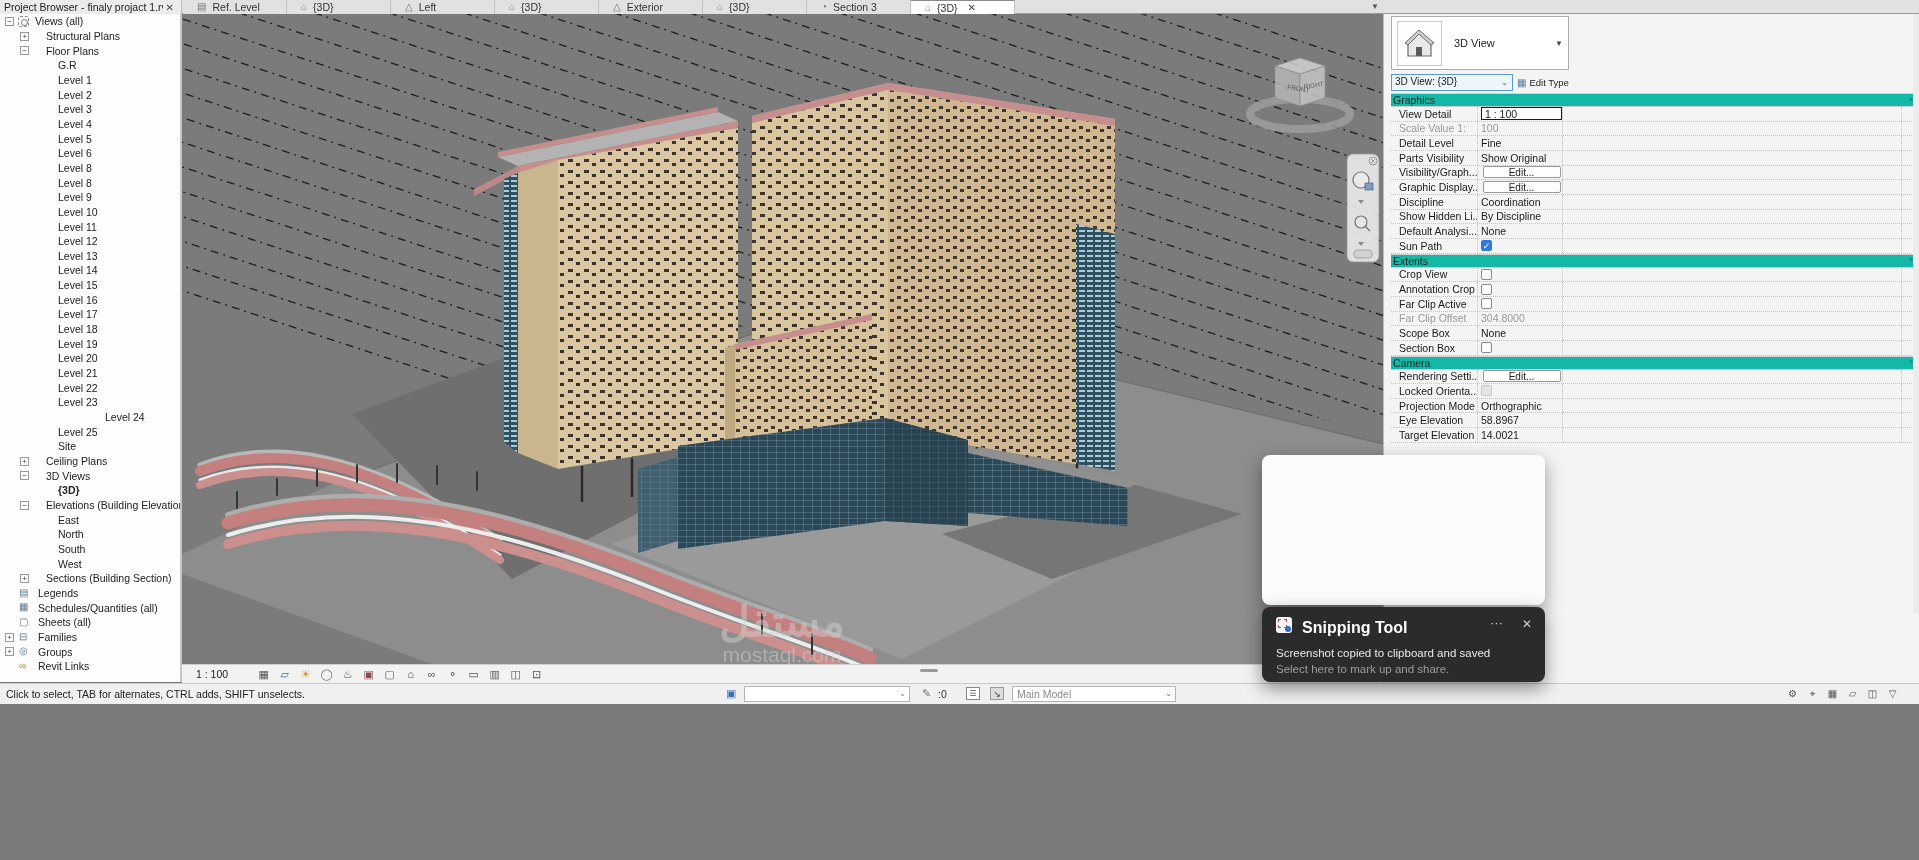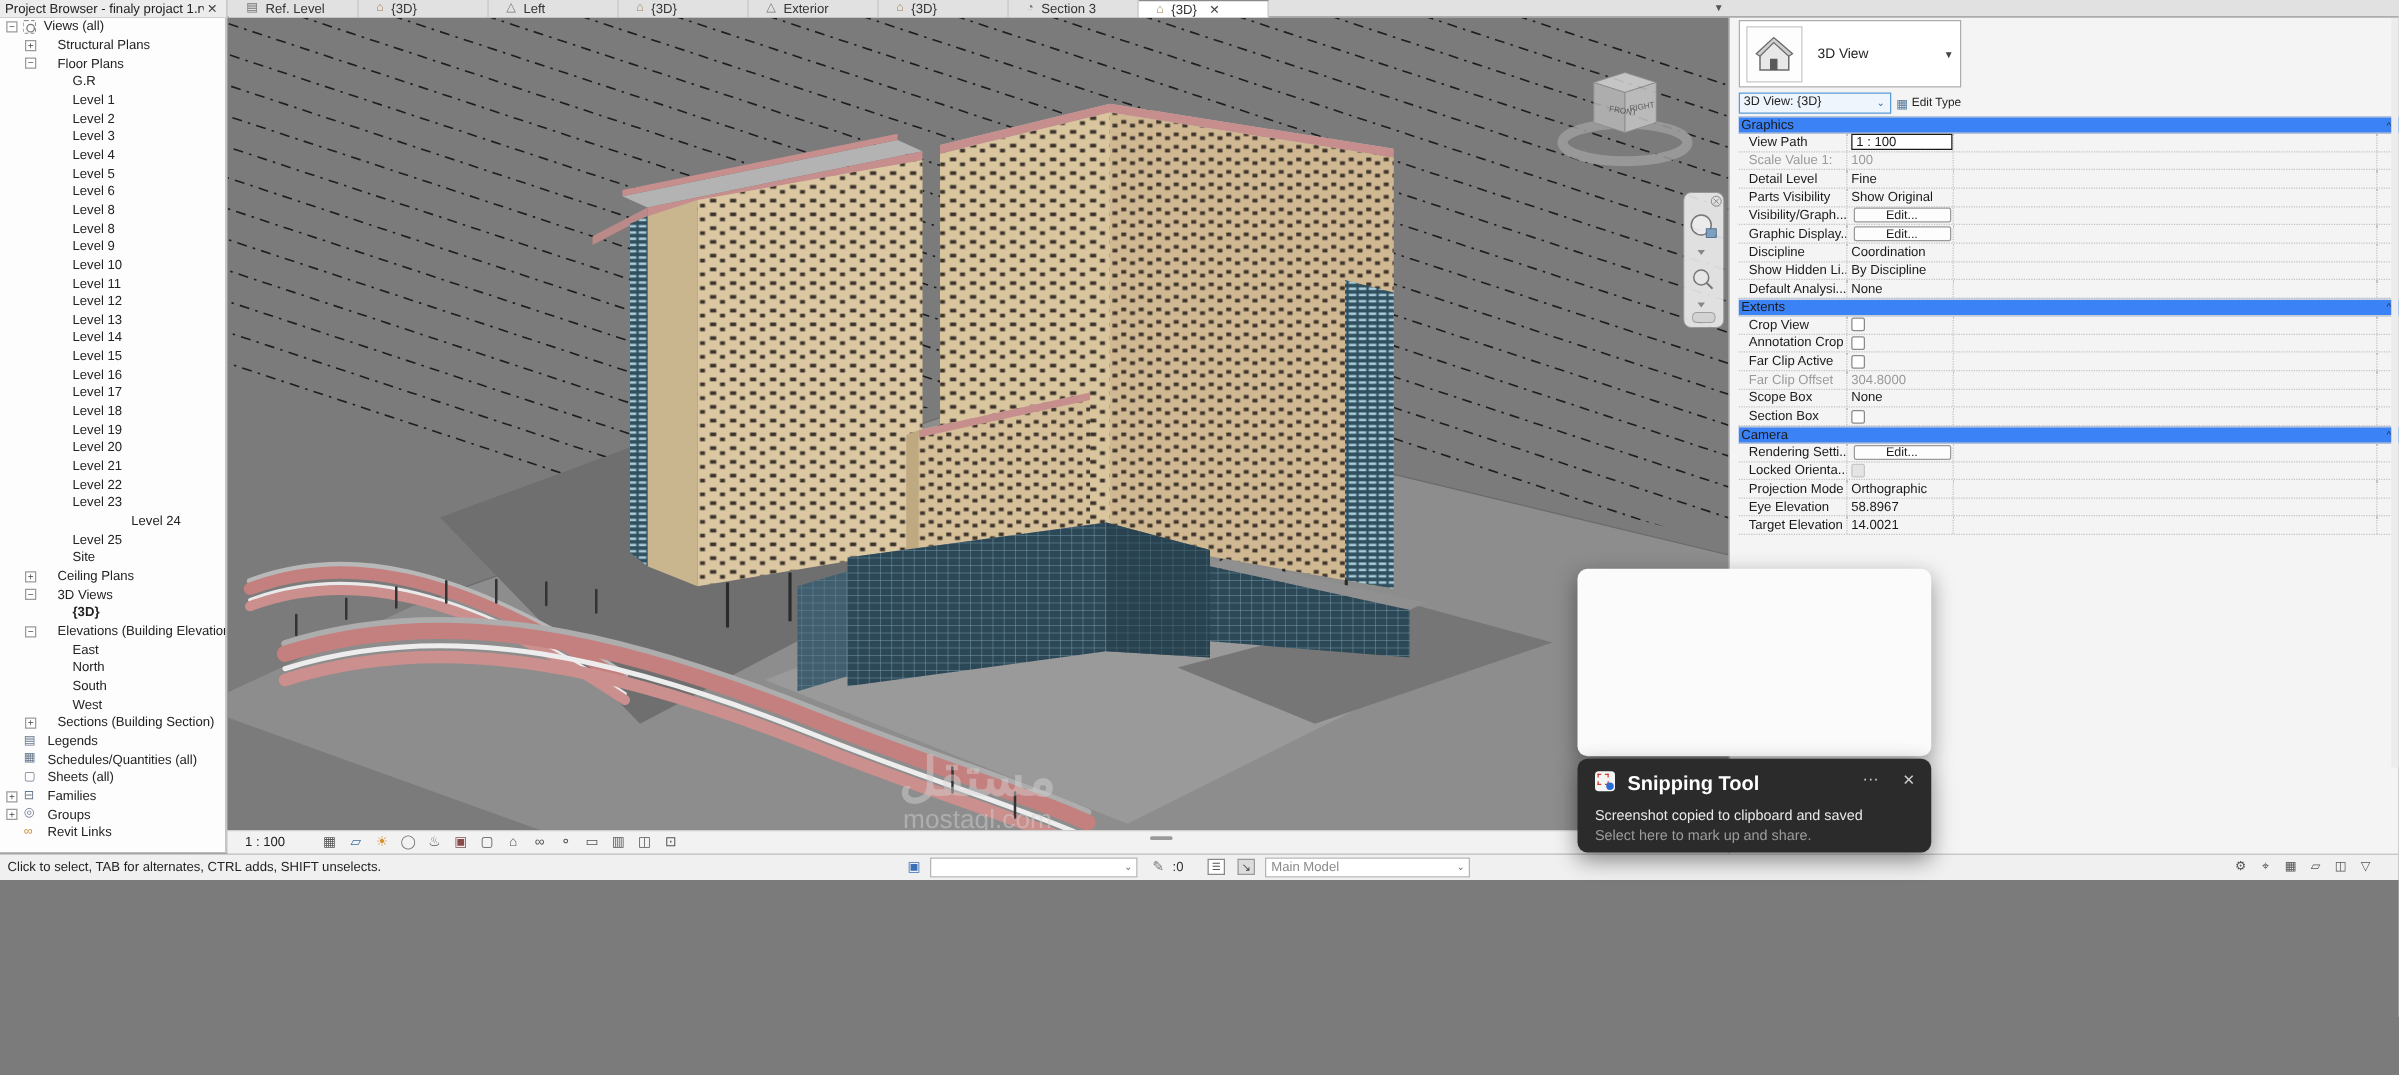--- a/index.html
+++ b/index.html
@@ -63,21 +63,21 @@
   #props-close { position:absolute; right:8px; top:1px; font-size:10px; color:#333; }
   #type-selector { position:absolute; left:7px; top:16px; width:178px; height:54px; background:#fff; border:1px solid #adadad; }
   #type-icon-box { position:absolute; left:5px; top:4px; width:45px; height:45px; background:#fdfdfd; border:1px solid #c9c9c9; }
   #type-name { position:absolute; left:62px; top:20px; font-size:11px; color:#222; }
   #type-dd-arrow { position:absolute; right:5px; top:22px; font-size:8px; color:#444; }
   #type-combo { position:absolute; left:7px; top:74px; width:122px; height:17px; background:#eef5fc; border:1px solid #5b9bd5; font-size:10px; color:#222; padding:1px 3px; white-space:nowrap; }
   #type-combo .ar { position:absolute; right:4px; top:3px; font-size:8px; color:#3a6ea5; }
   #edit-type { position:absolute; left:133px; top:74px; width:54px; height:17px; font-size:9.5px; color:#222; display:flex; align-items:center; gap:3px; }
   #edit-type .eic { color:#5a7da0; font-size:10px; }
   #prop-grid { position:absolute; left:7px; top:93px; width:529px; }
-  .psection { height:14px; background:#3b82f6; border-top:1px solid #d2d2d2; border-bottom:1px solid #cdcdcd; display:grid; grid-template-columns:1fr 18px; align-items:center; font-size:10.5px; color:#1a1a1a; padding-left:2px; }
+  .psection { height:14px; background:#14b8a6; border-top:1px solid #d2d2d2; border-bottom:1px solid #cdcdcd; display:grid; grid-template-columns:1fr 18px; align-items:center; font-size:10.5px; color:#1a1a1a; padding-left:2px; }
   .psection .chev { font-size:8px; color:#333; text-align:center; }
   .prow { height:14.66px; display:grid; grid-template-columns:87px 85px 1fr 18px; align-items:center; font-size:10.5px; color:#1a1a1a; border-bottom:1px dotted #c3c3c3; }
   .prow .lab { padding-left:8px; white-space:nowrap; overflow:hidden; border-right:1px dotted #c3c3c3; height:100%; display:flex; align-items:center; }
   .prow .val { height:100%; display:flex; align-items:center; padding-left:3px; border-right:1px dotted #c3c3c3; position:relative; }
   .prow .filler { height:100%; border-right:1px dotted #c3c3c3; }
   .prow.gray .lab, .prow.gray .val { color:#9a9a9a; }
   .vbox-strong { width:81px; height:13px; border:1px solid #1a1a1a; background:#fff; padding-left:3px; font-size:10.5px; display:flex; align-items:center; }
   .pbtn { width:78px; height:12px; border:1px solid #9a9a9a; border-radius:2px; background:#fdfdfd; font-size:10px; color:#222; text-align:center; line-height:11px; margin:0 auto; }
   .pchk { width:11px; height:11px; border:1px solid #8a8a8a; border-radius:2px; background:#fff; }
   .pchk.checked { background:#2f7cd6; border-color:#2f7cd6; color:#fff; font-size:9px; line-height:11px; text-align:center; }
@@ -559,21 +559,21 @@
     <div id="edit-type">
       <span class="eic">▦</span>
       <span>Edit Type</span>
     </div>
     <div id="prop-grid">
         <div class="psection">
           <span>Graphics</span>
           <span class="chev">^</span>
         </div>
         <div class="prow">
-          <div class="lab">View Path</div>
+          <div class="lab">View Detail</div>
           <div class="val">
             <div class="vbox-strong">1 : 100</div>
           </div>
           <div class="filler"></div>
           <div></div>
         </div>
         <div class="prow gray">
           <div class="lab">Scale Value    1:</div>
           <div class="val">100</div>
           <div class="filler"></div>
@@ -615,20 +615,28 @@
         </div>
         <div class="prow">
           <div class="lab">Show Hidden Li...</div>
           <div class="val">By Discipline</div>
           <div class="filler"></div>
           <div></div>
         </div>
         <div class="prow">
           <div class="lab">Default Analysi...</div>
           <div class="val">None</div>
+          <div class="filler"></div>
+          <div></div>
+        </div>
+        <div class="prow">
+          <div class="lab">Sun Path</div>
+          <div class="val">
+            <div class="pchk checked">✓</div>
+          </div>
           <div class="filler"></div>
           <div></div>
         </div>
         <div class="psection">
           <span>Extents</span>
           <span class="chev">^</span>
         </div>
         <div class="prow">
           <div class="lab">Crop View</div>
           <div class="val">

